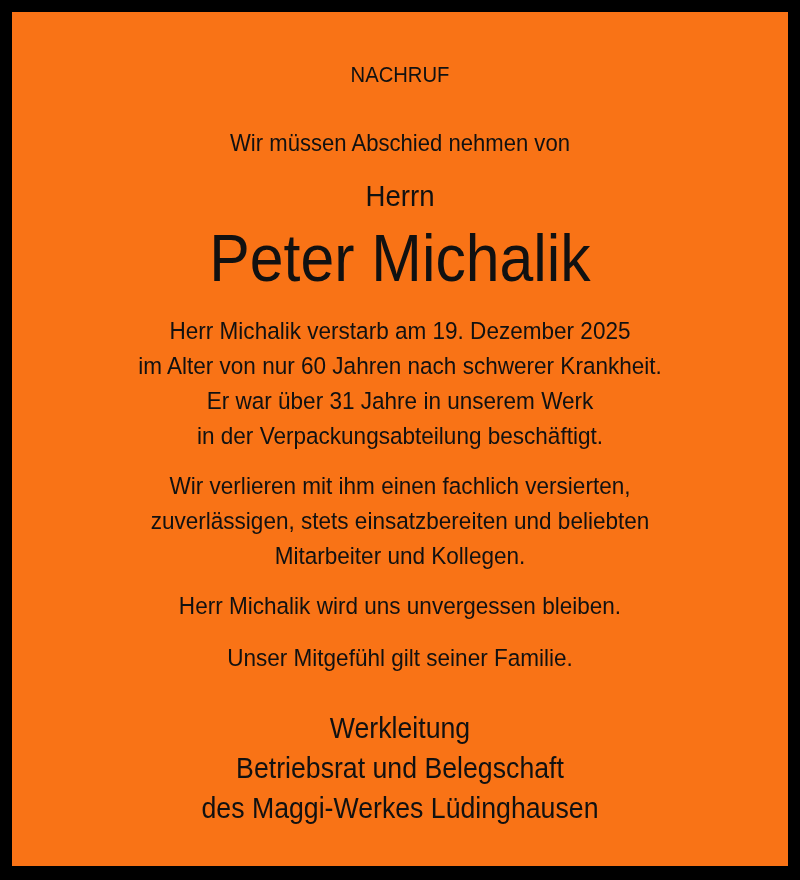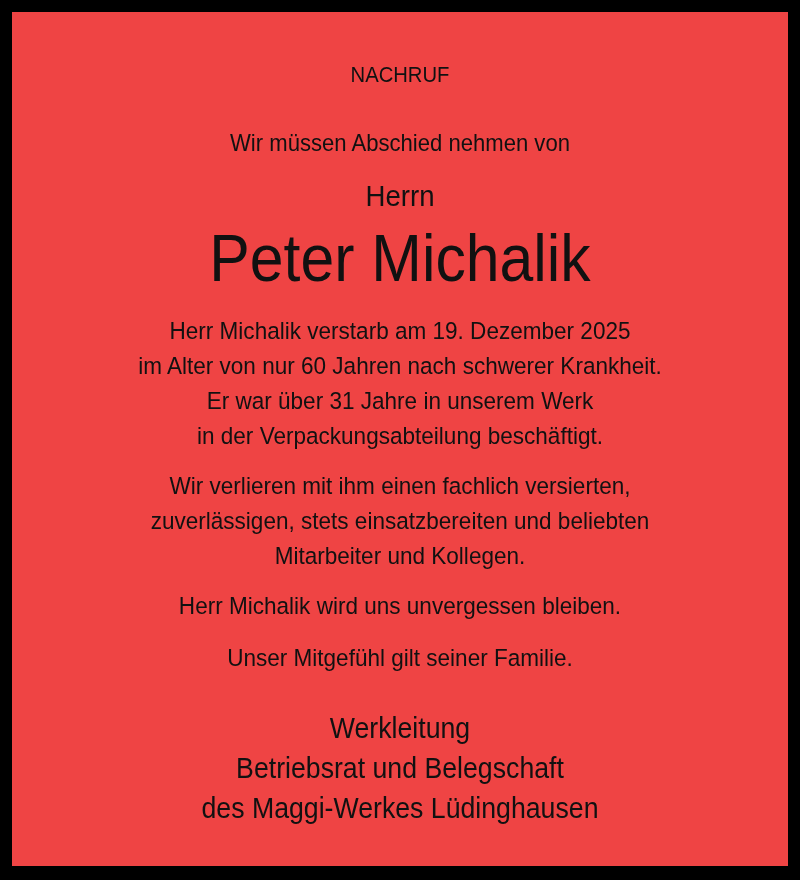--- a/index.html
+++ b/index.html
@@ -8,21 +8,21 @@
       background: #000;
       font-family: "Liberation Sans", "DejaVu Sans", sans-serif;
       color: #111;
       position: relative;
       overflow: hidden;
     }
     .frame {
       position: absolute;
       left: 12px; top: 12px;
       width: 776px; height: 854px;
-      background: #ef4444;
+      background: #f97316;
     }
     .line {
       position: absolute;
       left: 0; width: 100%;
       text-align: center;
       white-space: nowrap;
       transform: scaleX(0.92);
       transform-origin: center;
     }
     .kicker { top: 50px; font-size: 22px; }

